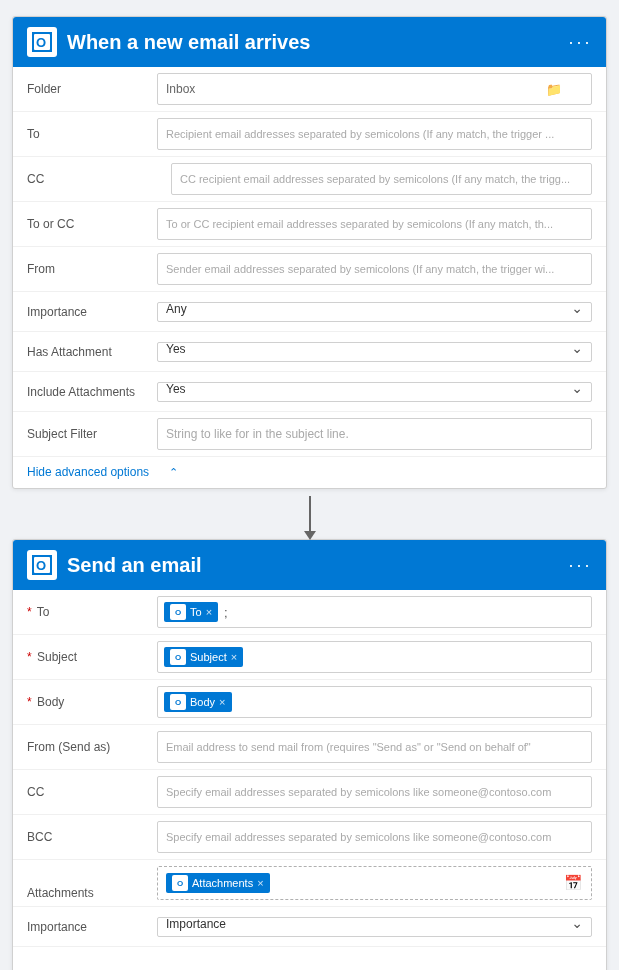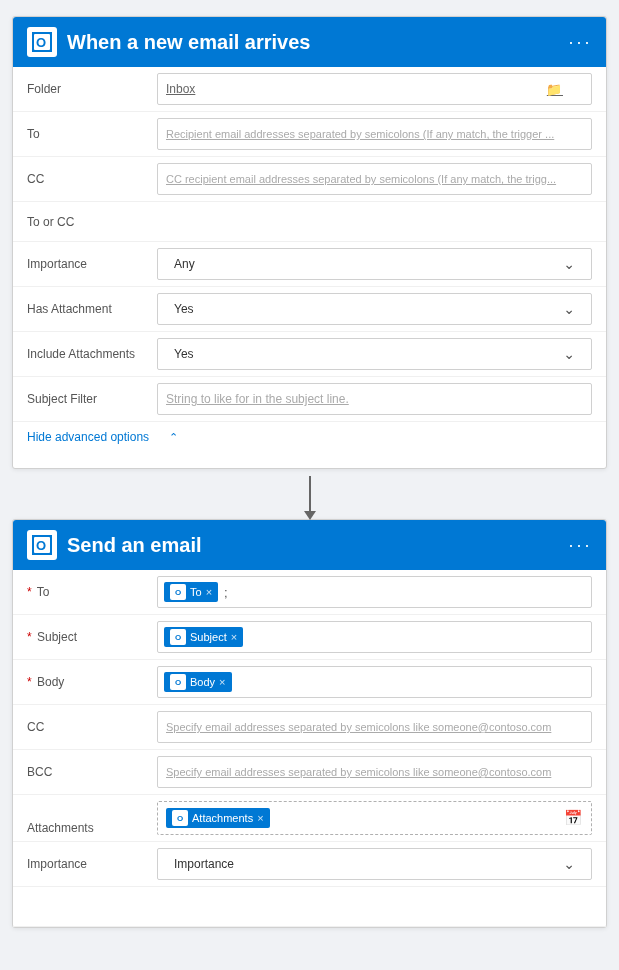--- a/index.html
+++ b/index.html
@@ -96,49 +96,48 @@
       padding: 5px 8px;
       font-size: 12px;
       color: #666;
       background: #fff;
       height: 32px;
       display: flex;
       align-items: center;
       overflow: hidden;
       text-overflow: ellipsis;
       white-space: nowrap;
-      text-decoration: underline;
     }
 
     .field-input.with-icon {
       padding-right: 28px;
       position: relative;
     }
 
     .field-input-select {
       flex: 1;
       border: 1px solid #d0d0d0;
       border-radius: 2px;
-      padding: 5px 16px;
+      padding: 5px 8px;
       font-size: 12px;
       color: #333;
       background: #fff;
-      height: 32px;
-      display: flex;
-      align-items: center;
+      height: 20px;
+      display: flex;
+      align-items: flex-end;
       justify-content: space-between;
     }
 
     .chevron-down {
       font-size: 14px;
       color: #555;
     }
 
     .hide-advanced {
-      padding: 8px 14px 24px;
+      padding: 8px 14px 9px;
       color: #0078d4;
       font-size: 12px;
       cursor: pointer;
       display: flex;
       align-items: center;
       gap: 20px;
     }
 
     .arrow-connector {
       display: flex;
@@ -264,27 +263,32 @@
       </div>
     </div>
 
     <div class="field-row">
       <div class="field-label">To</div>
       <div class="field-input" style="color:#aaa;font-size:11px;">Recipient email addresses separated by semicolons (If any match, the trigger ...</div>
     </div>
 
     <div class="field-row">
       <div class="field-label">CC</div>
-      <div class="field-input" style="color:#aaa;font-size:11px;">CC recipient email addresses separated by semicolons (If any match, the trigg...</div>
+      <div class="field-input" style="color:#aaa;font-size:11px;margin-left:14px;">CC recipient email addresses separated by semicolons (If any match, the trigg...</div>
     </div>
 
     <div class="field-row">
       <div class="field-label">To or CC</div>
-    </div>
-
+      <div class="field-input" style="color:#aaa;font-size:11px;">To or CC recipient email addresses separated by semicolons (If any match, th...</div>
+    </div>
+
+    <div class="field-row">
+      <div class="field-label">From</div>
+      <div class="field-input" style="color:#aaa;font-size:11px;">Sender email addresses separated by semicolons (If any match, the trigger wi...</div>
+    </div>
 
     <div class="field-row">
       <div class="field-label">Importance</div>
       <div class="field-input-select">
         <span>Any</span>
         <span class="chevron-down">⌄</span>
       </div>
     </div>
 
     <div class="field-row">
@@ -368,20 +372,24 @@
       </div>
       <div class="field-input-tags">
         <div class="tag-chip">
           <div class="tag-icon">O</div>
           <span>Body</span>
           <span class="tag-close">×</span>
         </div>
       </div>
     </div>
 
+    <div class="field-row">
+      <div class="field-label">From (Send as)</div>
+      <div class="field-input" style="color:#aaa;font-size:11px;">Email address to send mail from (requires "Send as" or "Send on behalf of"</div>
+    </div>
 
     <div class="field-row">
       <div class="field-label">CC</div>
       <div class="field-input" style="color:#aaa;font-size:11px;">Specify email addresses separated by semicolons like someone@contoso.com</div>
     </div>
 
     <div class="field-row">
       <div class="field-label">BCC</div>
       <div class="field-input" style="color:#aaa;font-size:11px;">Specify email addresses separated by semicolons like someone@contoso.com</div>
     </div>

